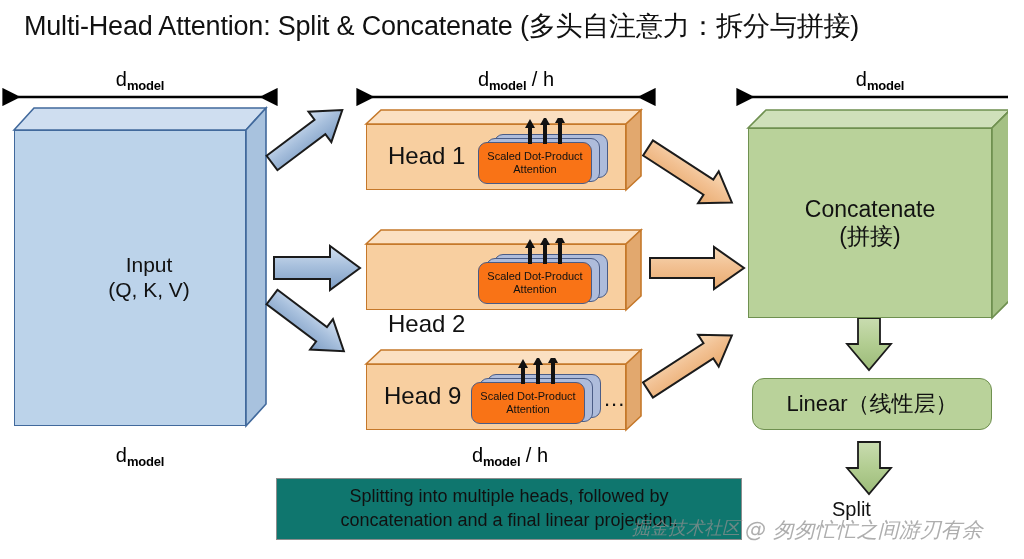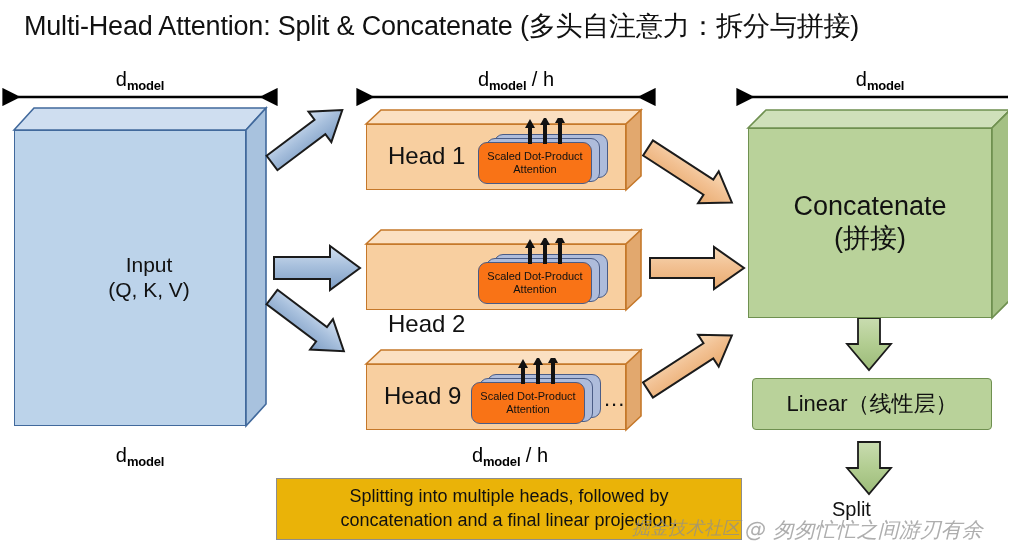--- a/index.html
+++ b/index.html
@@ -79,21 +79,21 @@
     font-size: 21px;
     color: #111;
   }
   .head-text {
     position: absolute;
     font-size: 24px;
     color: #111;
     white-space: nowrap;
   }
   .concat-text {
-    font-size: 27px;
+    font-size: 23px;
     color: #111;
   }
   .ellipsis-text {
     position: absolute;
     font-size: 22px;
     color: #111;
     letter-spacing: 1px;
   }
 
   
@@ -124,41 +124,41 @@
   .uparrows {
     position: absolute;
   }
 
   
   #linear-box {
     position: absolute;
     box-sizing: border-box;
     background: #b9d29a;
     border: 1.8px solid #6f9050;
-    border-radius: 4px;
+    border-radius: 12px;
     display: flex;
     align-items: center;
     justify-content: center;
     font-size: 22px;
     color: #111;
   }
 
   
   #output-label {
     position: absolute;
     font-size: 20px;
     white-space: nowrap;
     color: #111;
   }
 
   
   #caption-box {
     position: absolute;
     box-sizing: border-box;
-    background: #eab308;
+    background: #0f766e;
     border: 1.5px solid #8d8d8d;
     display: flex;
     align-items: center;
     justify-content: center;
     text-align: center;
     font-size: 18px;
     line-height: 1.32;
     color: #111;
     padding: 4px 10px;
   }

